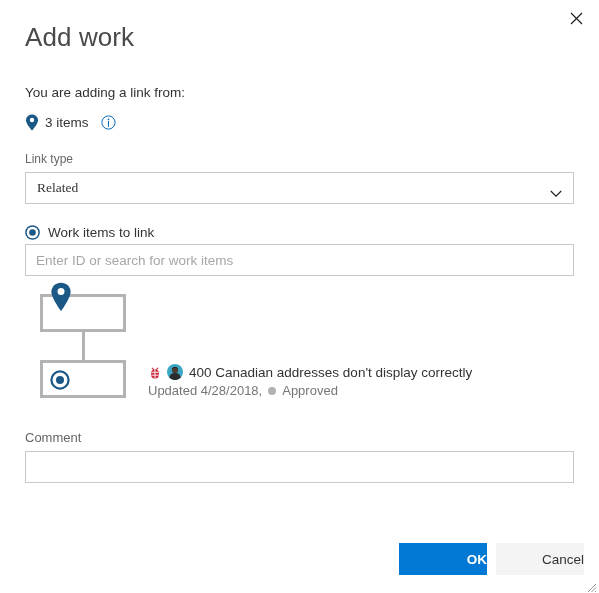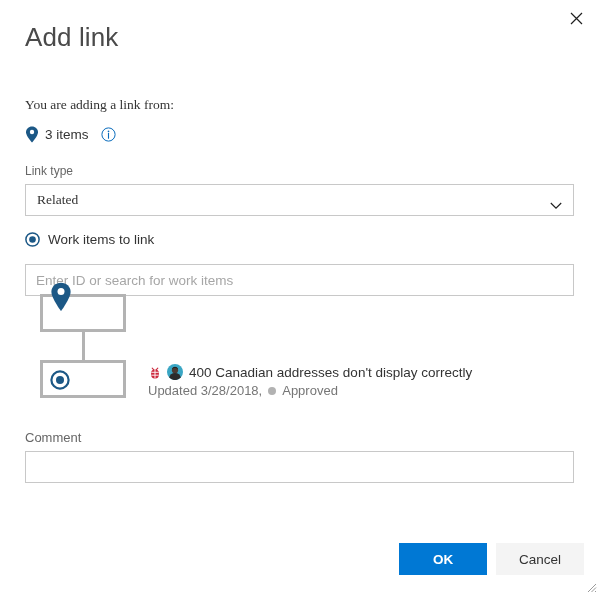--- a/index.html
+++ b/index.html
@@ -60,22 +60,21 @@
     position: absolute;
     left: 25px;
     top: 84px;
     width: 549px;
   }
 
   .intro-text {
     font-size: 13.5px;
     color: #333333;
     line-height: 18px;
-    margin: 12px 0 10px 0;
-    font-family: Liberation Serif, serif;
+    margin: 0 0 10px 0;
   }
 
   .items-row {
     display: flex;
     align-items: center;
     height: 20px;
     margin-bottom: 18px;
   }
   .pin-icon-small {
     width: 14px;
@@ -124,23 +123,23 @@
   .chevron {
     position: absolute;
     right: 11px;
     top: 11px;
     width: 12px;
     height: 8px;
   }
 
   .radio-row {
     display: flex;
-    align-items: flex-start;
+    align-items: flex-end;
     height: 20px;
-    margin-bottom: 12px;
+    margin-bottom: 4px;
   }
   .radio-icon {
     width: 15px;
     height: 15px;
     margin-right: 8px;
     display: block;
     cursor: pointer;
   }
   .radio-label {
     font-size: 13.5px;
@@ -292,20 +291,21 @@
   }
   .btn {
     position: absolute;
     top: 8px;
     height: 32px;
     border: none;
     font-family: "Liberation Sans", sans-serif;
     font-size: 13.5px;
     cursor: pointer;
     padding: 0;
+    text-align: right;
   }
   .btn-ok {
     right: 112px;
     width: 88px;
     background: #0078d4;
     color: #ffffff;
     font-weight: bold;
   }
   .btn-cancel {
     right: 15px;
@@ -328,21 +328,21 @@
 <div class="dialog">
 
   <button class="close-btn" title="Close">
     <span>
       <svg width="13" height="13" viewBox="0 0 13 13">
         <path d="M1 1 L12 12 M12 1 L1 12" stroke="#1f1f1f" stroke-width="1.2" fill="none"></path>
       </svg>
     </span>
   </button>
 
-  <div class="dialog-title">Add link</div>
+  <div class="dialog-title">Add work</div>
 
   <div class="body-area">
 
     <div class="intro-text">You are adding a link from:</div>
 
     <div class="items-row">
       <span class="pin-icon-small">
         <svg width="14" height="17" viewBox="0 0 14 17">
           <path d="M7 0.6 C3.6 0.6 1 3.1 1 6.2 C1 10.2 7 16.4 7 16.4 C7 16.4 13 10.2 13 6.2 C13 3.1 10.4 0.6 7 0.6 Z" fill="#1c5886"></path>
           <circle cx="7" cy="6" r="2.2" fill="#ffffff"></circle>
@@ -415,21 +415,21 @@
           <svg width="16" height="16" viewBox="0 0 16 16">
             <circle cx="8" cy="8" r="8" fill="#3aa6c4"></circle>
             <circle cx="8" cy="6.2" r="3.1" fill="#4a3b33"></circle>
             <path d="M8 9.1 C4.8 9.1 2.6 11.1 2.2 13.6 A8 8 0 0 0 13.8 13.6 C13.4 11.1 11.2 9.1 8 9.1 Z" fill="#2b2b2b"></path>
             <path d="M5.2 5.4 A3.1 3.1 0 0 1 10.8 5.4 L10.8 4.4 A3.1 3.1 0 0 0 5.2 4.4 Z" fill="#1f1f1f"></path>
           </svg>
         </span>
         <span class="wi-title">400 Canadian addresses don't display correctly</span>
       </div>
       <div class="wi-meta">
-        <span>Updated 3/28/2018,</span>
+        <span>Updated 4/28/2018,</span>
         <span class="state-dot"></span>
         <span>Approved</span>
       </div>
     </div>
   </div>
 
   <div class="comment-area">
     <div class="comment-label">Comment</div>
     <input class="text-input" type="text" placeholder="" style="">
   </div>

